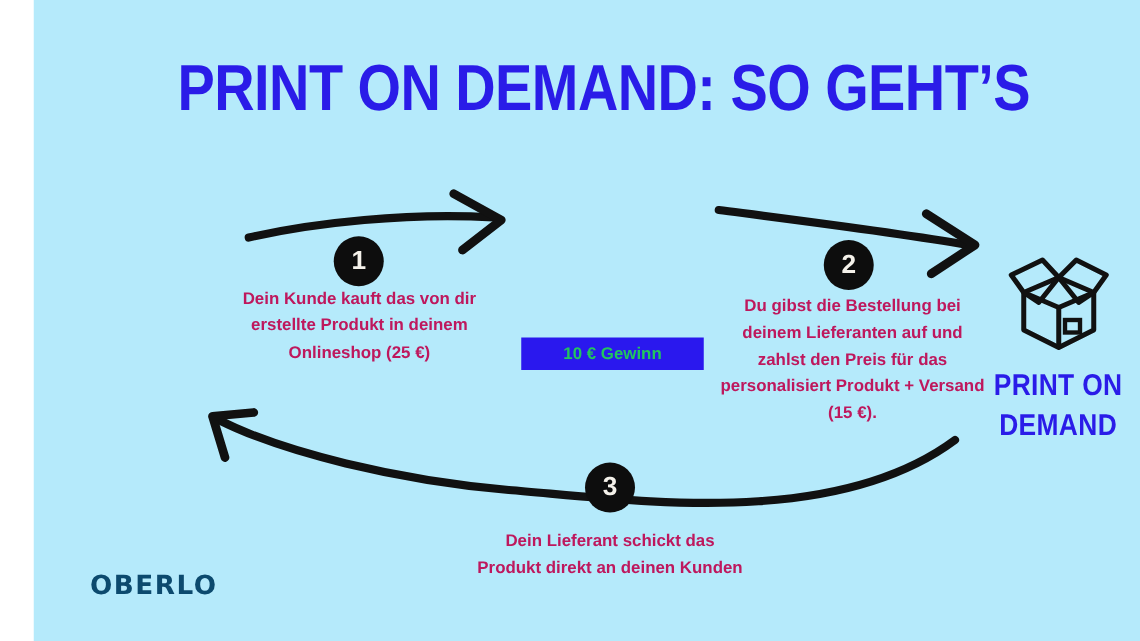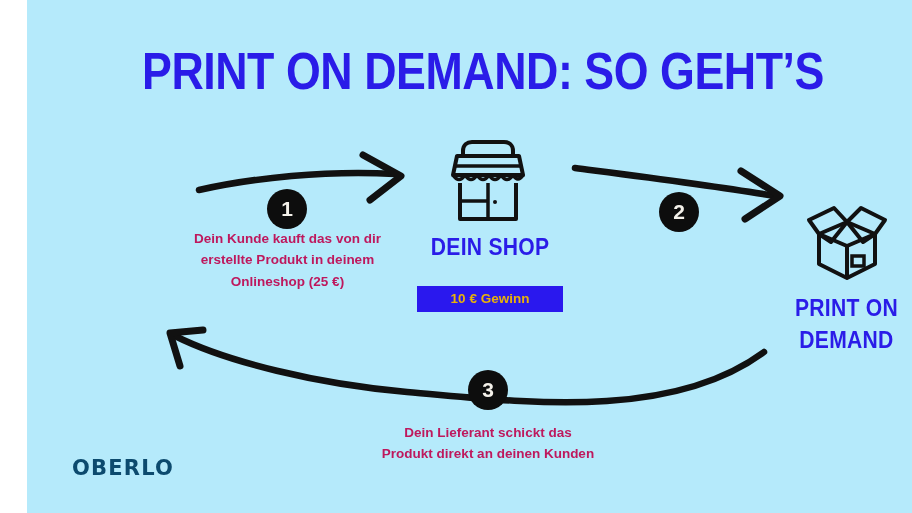--- a/index.html
+++ b/index.html
@@ -85,25 +85,25 @@
     line-height: 1.58;
   }
   #text-1 { left: 157px; top: 228px; width: 207px; }
   #text-2 { left: 548px; top: 234px; width: 214px; }
   #text-3 { left: 352px; top: 422px; width: 218px; }
 
   
   #profit-badge {
     position: absolute;
     left: 390px;
-    top: 286px;
+    top: 270px;
     width: 146px;
     height: 26px;
     background: #2a18ee;
-    color: #eab308;
+    color: #22c55e;
     font-size: 13.5px;
     font-weight: bold;
     line-height: 26px;
     text-align: center;
   }
 
   
   #logo {
     position: absolute;
     left: 45px;
@@ -143,40 +143,20 @@
       <path d="M714 171 L 753 196 L 718 219" fill="none" stroke="#111111" stroke-width="7" stroke-linecap="round" stroke-linejoin="round"></path>
     </g>
 
     <g>
       <path d="M737 352 C 640 424, 480 400, 380 392 C 290 384, 200 362, 148 336" fill="none" stroke="#111111" stroke-width="6.5" stroke-linecap="round"></path>
       <path d="M176 330 L 143 333 L 153 366" fill="none" stroke="#111111" stroke-width="7" stroke-linecap="round" stroke-linejoin="round"></path>
     </g>
   </svg>
 
 
-  <div class="node" id="node-shop">
-    <span class="icon-holder">
-      <svg width="94" height="94" viewBox="0 0 94 94" xmlns="http://www.w3.org/2000/svg">
-
-        <path d="M22 18 C 22 12, 26 9, 31 9 L 63 9 C 68 9, 72 12, 72 18 L 72 23 L 22 23 Z" fill="none" stroke="#111" stroke-width="4" stroke-linejoin="round"></path>
-
-        <path d="M16 23 L 78 23 L 82 42 L 12 42 Z" fill="none" stroke="#111" stroke-width="4" stroke-linejoin="round"></path>
-        <line x1="14" y1="33" x2="80" y2="33" stroke="#111" stroke-width="3.5"></line>
-
-        <path d="M12 42 q 6 9 12 0 q 6 9 12 0 q 6 9 12 0 q 6 9 12 0 q 6 9 12 0 q 5 8 10 0" fill="none" stroke="#111" stroke-width="3.5" stroke-linejoin="round"></path>
-
-        <path d="M19 50 L 19 86 L 75 86 L 75 50" fill="none" stroke="#111" stroke-width="4" stroke-linejoin="round"></path>
-
-        <line x1="19" y1="68" x2="47" y2="68" stroke="#111" stroke-width="3.5"></line>
-        <line x1="47" y1="50" x2="47" y2="86" stroke="#111" stroke-width="3.5"></line>
-        <circle cx="54" cy="69" r="2" fill="#111"></circle>
-      </svg>
-    </span>
-    <div class="node-label">DEIN SHOP</div>
-  </div>
 
   <div id="profit-badge">10 € Gewinn</div>
 
   <div class="node" id="node-pod">
     <span class="icon-holder">
       <svg width="92" height="92" viewBox="0 0 92 92" xmlns="http://www.w3.org/2000/svg">
 
         <path d="M18 38 L 46 50 L 74 38 L 74 68 L 46 82 L 18 68 Z" fill="none" stroke="#111" stroke-width="4" stroke-linejoin="round"></path>
         <line x1="46" y1="50" x2="46" y2="82" stroke="#111" stroke-width="4"></line>
 
@@ -192,17 +172,18 @@
     </span>
     <div class="node-label">PRINT ON</div>
     <div class="node-label">DEMAND</div>
   </div>
 
   <div class="badge" id="badge-1">1</div>
   <div class="badge" id="badge-2">2</div>
   <div class="badge" id="badge-3">3</div>
 
   <div class="step-text" id="text-1">Dein Kunde kauft das von dir erstellte Produkt in deinem Onlineshop (25 €)</div>
+  <div class="step-text" id="text-2">Du gibst die Bestellung bei deinem Lieferanten auf und zahlst den Preis für das personalisiert Produkt + Versand (15 €).</div>
   <div class="step-text" id="text-3">Dein Lieferant schickt das Produkt direkt an deinen Kunden</div>
 
   <div id="logo">OBERLO</div>
 
 </div>
 
 </body></html>

